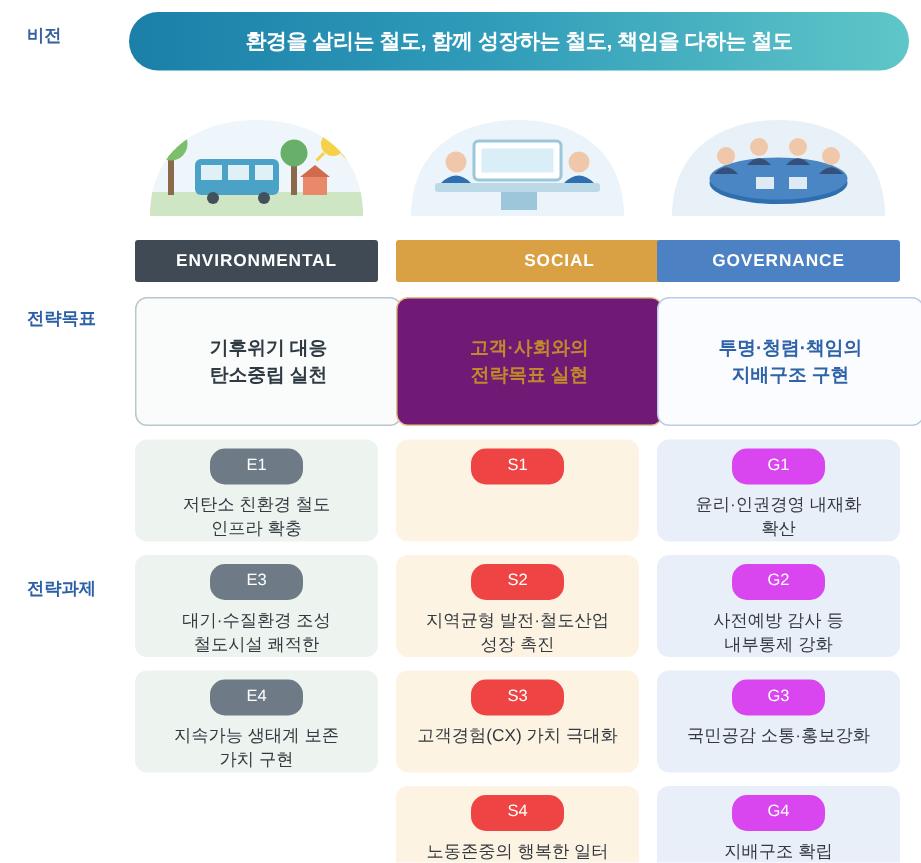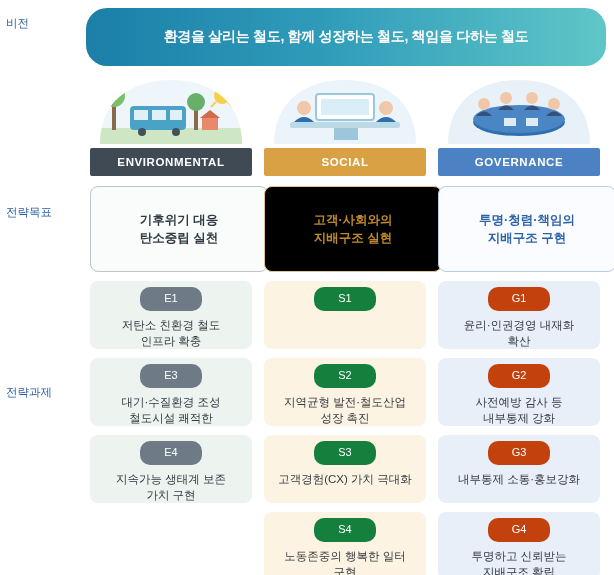--- a/index.html
+++ b/index.html
@@ -17,38 +17,38 @@
   }
   .page {
     position: relative;
     width: 614px;
     height: 575px;
   }
 
   
   .row-label {
     position: absolute;
-    left: 6px;
+    left: 18px;
     width: 78px;
     font-size: 11.5px;
-    font-weight: normal;
+    font-weight: bold;
     color: #2b5fa8;
     text-align: left;
   }
   #label-vision { top: 16px; color: #37609d; }
   #label-goal   { top: 205px; }
   #label-task   { top: 385px; }
 
   
   .vision-banner {
     position: absolute;
     left: 86px;
     top: 8px;
     width: 520px;
-    height: 58px;
+    height: 39px;
     border-radius: 21px;
     background: linear-gradient(90deg, #1b7fa8 0%, #2f9bb9 45%, #5fc6c8 100%);
     color: #ffffff;
     font-size: 14px;
     font-weight: bold;
     display: flex;
     align-items: center;
     justify-content: center;
     letter-spacing: -0.3px;
   }
@@ -70,32 +70,32 @@
     height: 66px;
     overflow: hidden;
   }
   .illus svg { display: block; }
 
   
   .pillar-bar {
     position: relative;
     width: 162px;
     height: 28px;
-    margin-top: 4px;
+    margin-top: 16px;
     color: #ffffff;
     font-size: 11.5px;
     font-weight: bold;
     letter-spacing: 0.6px;
     display: flex;
     align-items: center;
     justify-content: center;
     border-radius: 2px;
   }
   .pillar-bar.env  { background: #3f4a55; }
-  .pillar-bar.soc  { background: #d9a143; }
+  .pillar-bar.soc  { background: #d9a143; padding-left: 28px; }
   .pillar-bar.gov  { background: #4c82c3; }
 
   
   .goal-box {
     margin-top: 10px;
     width: 178px;
     height: 86px;
     border-radius: 8px;
     border: 1px solid #cfd7de;
     background: #fbfcfd;
@@ -103,21 +103,21 @@
     align-items: center;
     justify-content: center;
     text-align: center;
     font-size: 12.5px;
     font-weight: bold;
     line-height: 1.45;
     box-sizing: border-box;
     padding: 4px 6px;
   }
   .goal-box.env { border-color: #b9c6cd; color: #2f3a42; background: #fafcfc; }
-  .goal-box.soc { border-color: #e3c48b; color: #c08a2a; background: #000000; }
+  .goal-box.soc { border-color: #e3c48b; color: #c08a2a; background: #701a75; }
   .goal-box.gov { border-color: #b9cbe6; color: #2f63a8; background: #fafcff; }
 
   
   .task-card {
     margin-top: 9px;
     width: 162px;
     height: 68px;
     border-radius: 8px;
     box-sizing: border-box;
     padding-top: 6px;
@@ -131,22 +131,22 @@
     display: inline-block;
     min-width: 42px;
     padding: 5px 10px;
     border-radius: 10px;
     font-size: 11px;
     font-weight: normal;
     color: #ffffff;
     line-height: 1.25;
   }
   .task-card.env .task-code { background: #6e7b86; }
-  .task-card.soc .task-code { background: #15803d; }
-  .task-card.gov .task-code { background: #c2410c; }
+  .task-card.soc .task-code { background: #ef4444; }
+  .task-card.gov .task-code { background: #d946ef; }
 
   .task-text {
     margin-top: 6px;
     font-size: 11.5px;
     line-height: 1.4;
     color: #33393f;
     padding: 0 1px;
   }
 </style>
 </head>
@@ -237,21 +237,21 @@
           <circle cx="122" cy="30" r="7" fill="#f0c7a8"></circle>
           <path d="M112 44 q10 -10 20 0 Z" fill="#2f6fb0"></path>
           <rect x="70" y="50" width="24" height="12" fill="#9cc6da"></rect>
         </g>
       </svg>
     </div>
     <div class="pillar-bar soc">SOCIAL</div>
     <div class="goal-box soc">
       <div>
         <div>고객·사회와의</div>
-        <div>지배구조 실현</div>
+        <div>전략목표 실현</div>
       </div>
     </div>
 
     <div class="task-card soc">
       <span class="task-code">S1</span>
     </div>
     <div class="task-card soc">
       <span class="task-code">S2</span>
       <div class="task-text">
         <div>지역균형 발전·철도산업</div>
@@ -317,26 +317,25 @@
     <div class="task-card gov">
       <span class="task-code">G2</span>
       <div class="task-text">
         <div>사전예방 감사 등</div>
         <div>내부통제 강화</div>
       </div>
     </div>
     <div class="task-card gov">
       <span class="task-code">G3</span>
       <div class="task-text">
-        <div>내부통제 소통·홍보강화</div>
+        <div>국민공감 소통·홍보강화</div>
         <div></div>
       </div>
     </div>
     <div class="task-card gov">
       <span class="task-code">G4</span>
       <div class="task-text">
-        <div>투명하고 신뢰받는</div>
         <div>지배구조 확립</div>
       </div>
     </div>
   </div>
 
 </div>
 
 </body></html>

